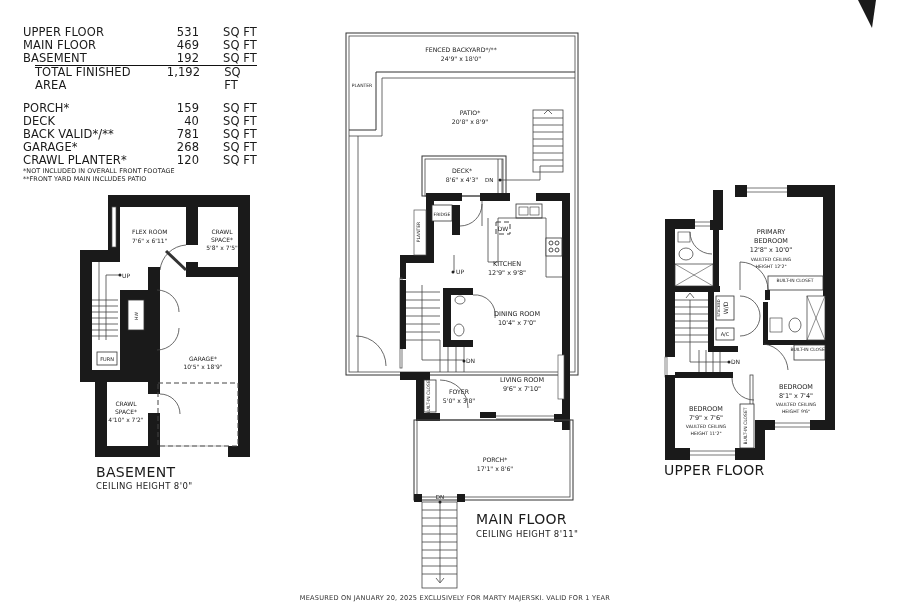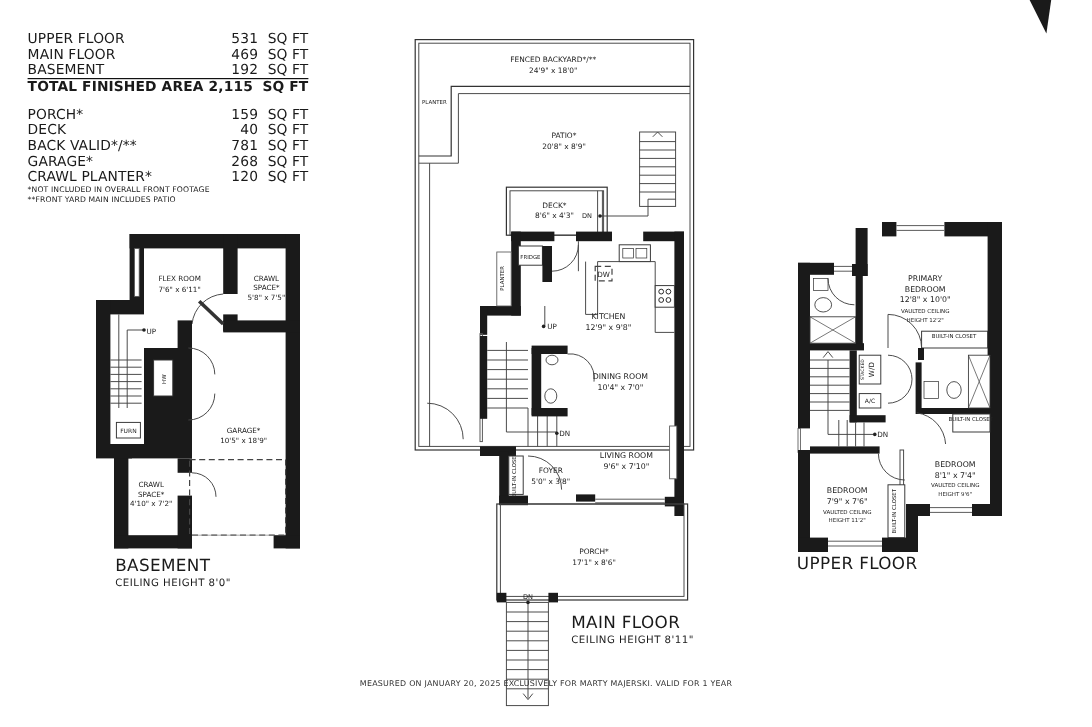--- a/index.html
+++ b/index.html
@@ -1,28 +1,28 @@
 <!DOCTYPE html>
 <html><head>
 <meta charset="utf-8">
 <style>
   * { box-sizing: border-box; margin: 0; padding: 0; }
   html, body { width: 910px; height: 606px; background: #ffffff; overflow: hidden; }
   body { position: relative; font-family: "DejaVu Sans", "Liberation Sans", sans-serif; color: #1a1a1a; }
   .area-table { position: absolute; left: 23px; top: 26px; width: 234px; }
   .area-row { display: flex; justify-content: space-between; font-size: 11.5px; line-height: 13px; letter-spacing: 0.1px; }
-  .area-row .val { display: flex; gap: 8px; }
+  .area-row .val { display: flex; gap: 24px; }
   .area-row .num { text-align: right; min-width: 36px; }
-  .area-row.total { font-weight: bold; border-top: 1.5px solid #111; padding-top: 0; }
+  .area-row.total { font-weight: normal; border-top: 1.5px solid #111; padding-top: 0; margin-left: 12px; }
   .area-sep { height: 10px; }
   .footnote { font-size: 6.4px; line-height: 8px; letter-spacing: 0.1px; }
   svg.plan { position: absolute; left: 0; top: 0; }
   .floor-title { position: absolute; font-size: 14px; letter-spacing: 0.3px; }
   .floor-sub { position: absolute; font-size: 8.5px; letter-spacing: 0.4px; }
-  .footer { position: absolute; left: 0; width: 910px; top: 566px; text-align: center; font-size: 6.6px; letter-spacing: 0.2px; color: #333; }
+  .footer { position: absolute; left: 0; width: 910px; top: 594px; text-align: center; font-size: 6.6px; letter-spacing: 0.2px; color: #333; }
   .lbl { font-family: "DejaVu Sans", "Liberation Sans", sans-serif; fill: #222; }
 </style>
 </head>
 <body>
 
 <div class="area-table">
   <div class="area-row">
     <span>UPPER FLOOR</span>
     <span class="val">
         <span class="num">531</span>
@@ -39,21 +39,21 @@
   <div class="area-row">
     <span>BASEMENT</span>
     <span class="val">
         <span class="num">192</span>
         <span>SQ FT</span>
       </span>
   </div>
   <div class="area-row total">
     <span>TOTAL FINISHED AREA</span>
     <span class="val">
-        <span class="num">2,115</span>
+        <span class="num">1,192</span>
         <span>SQ FT</span>
       </span>
   </div>
   <div class="area-sep"></div>
   <div class="area-row">
     <span>PORCH*</span>
     <span class="val">
         <span class="num">159</span>
         <span>SQ FT</span>
       </span>

